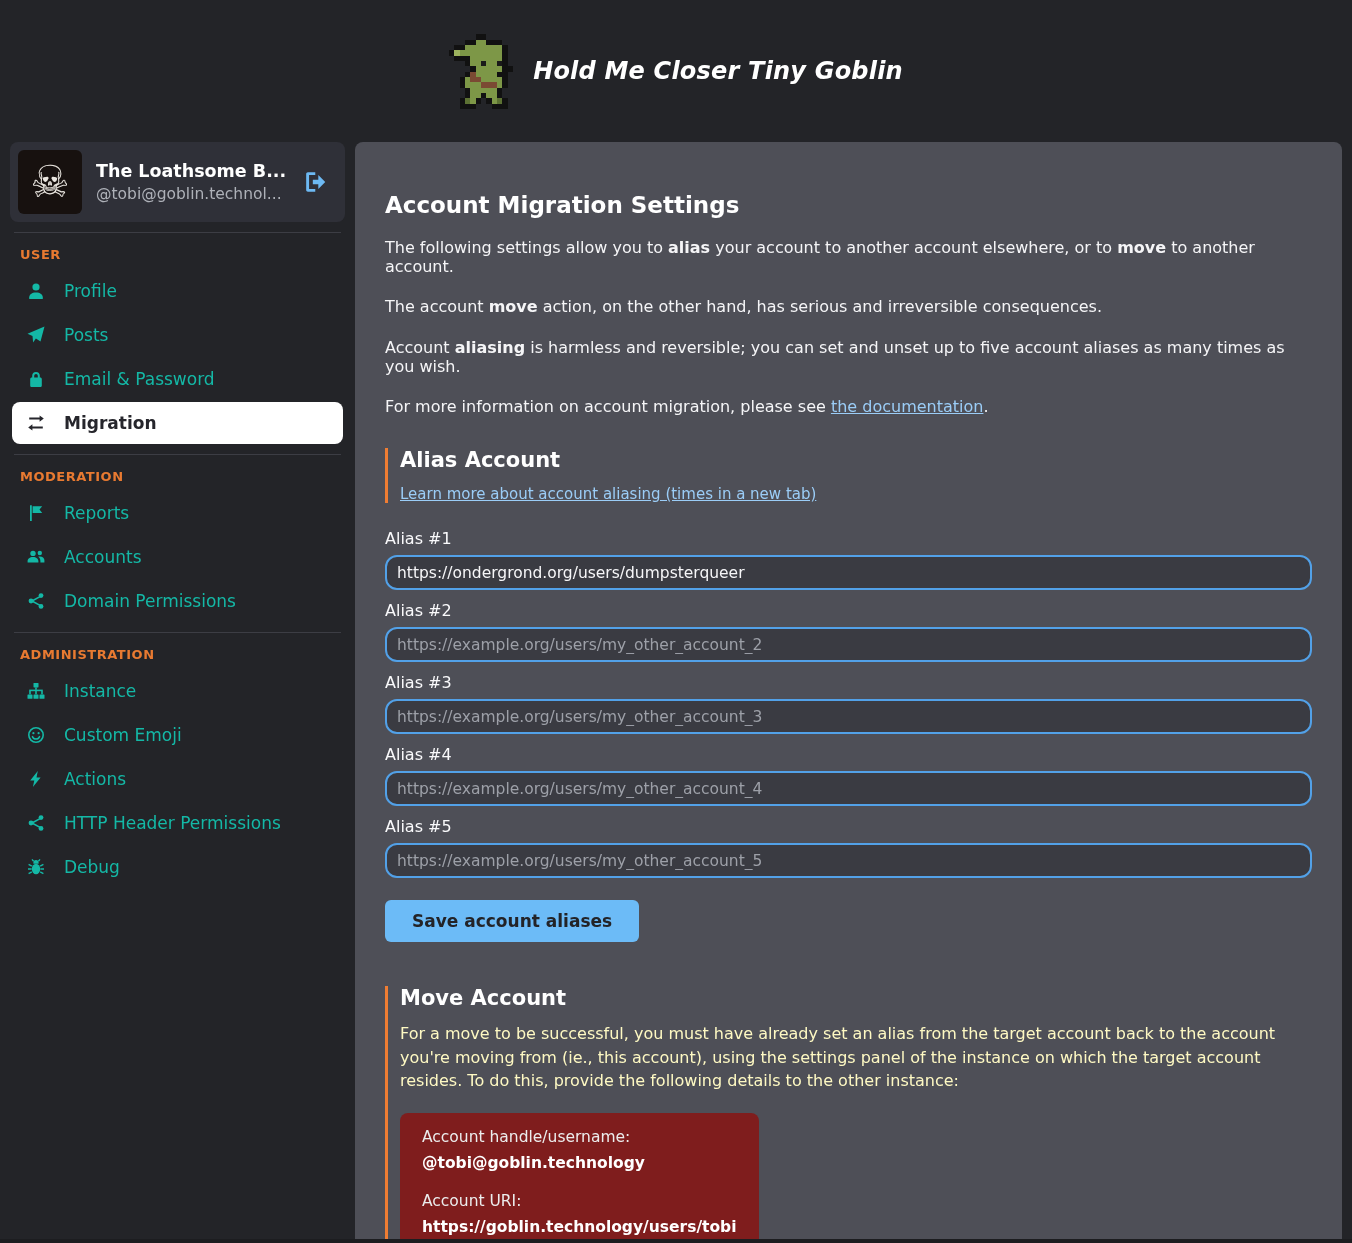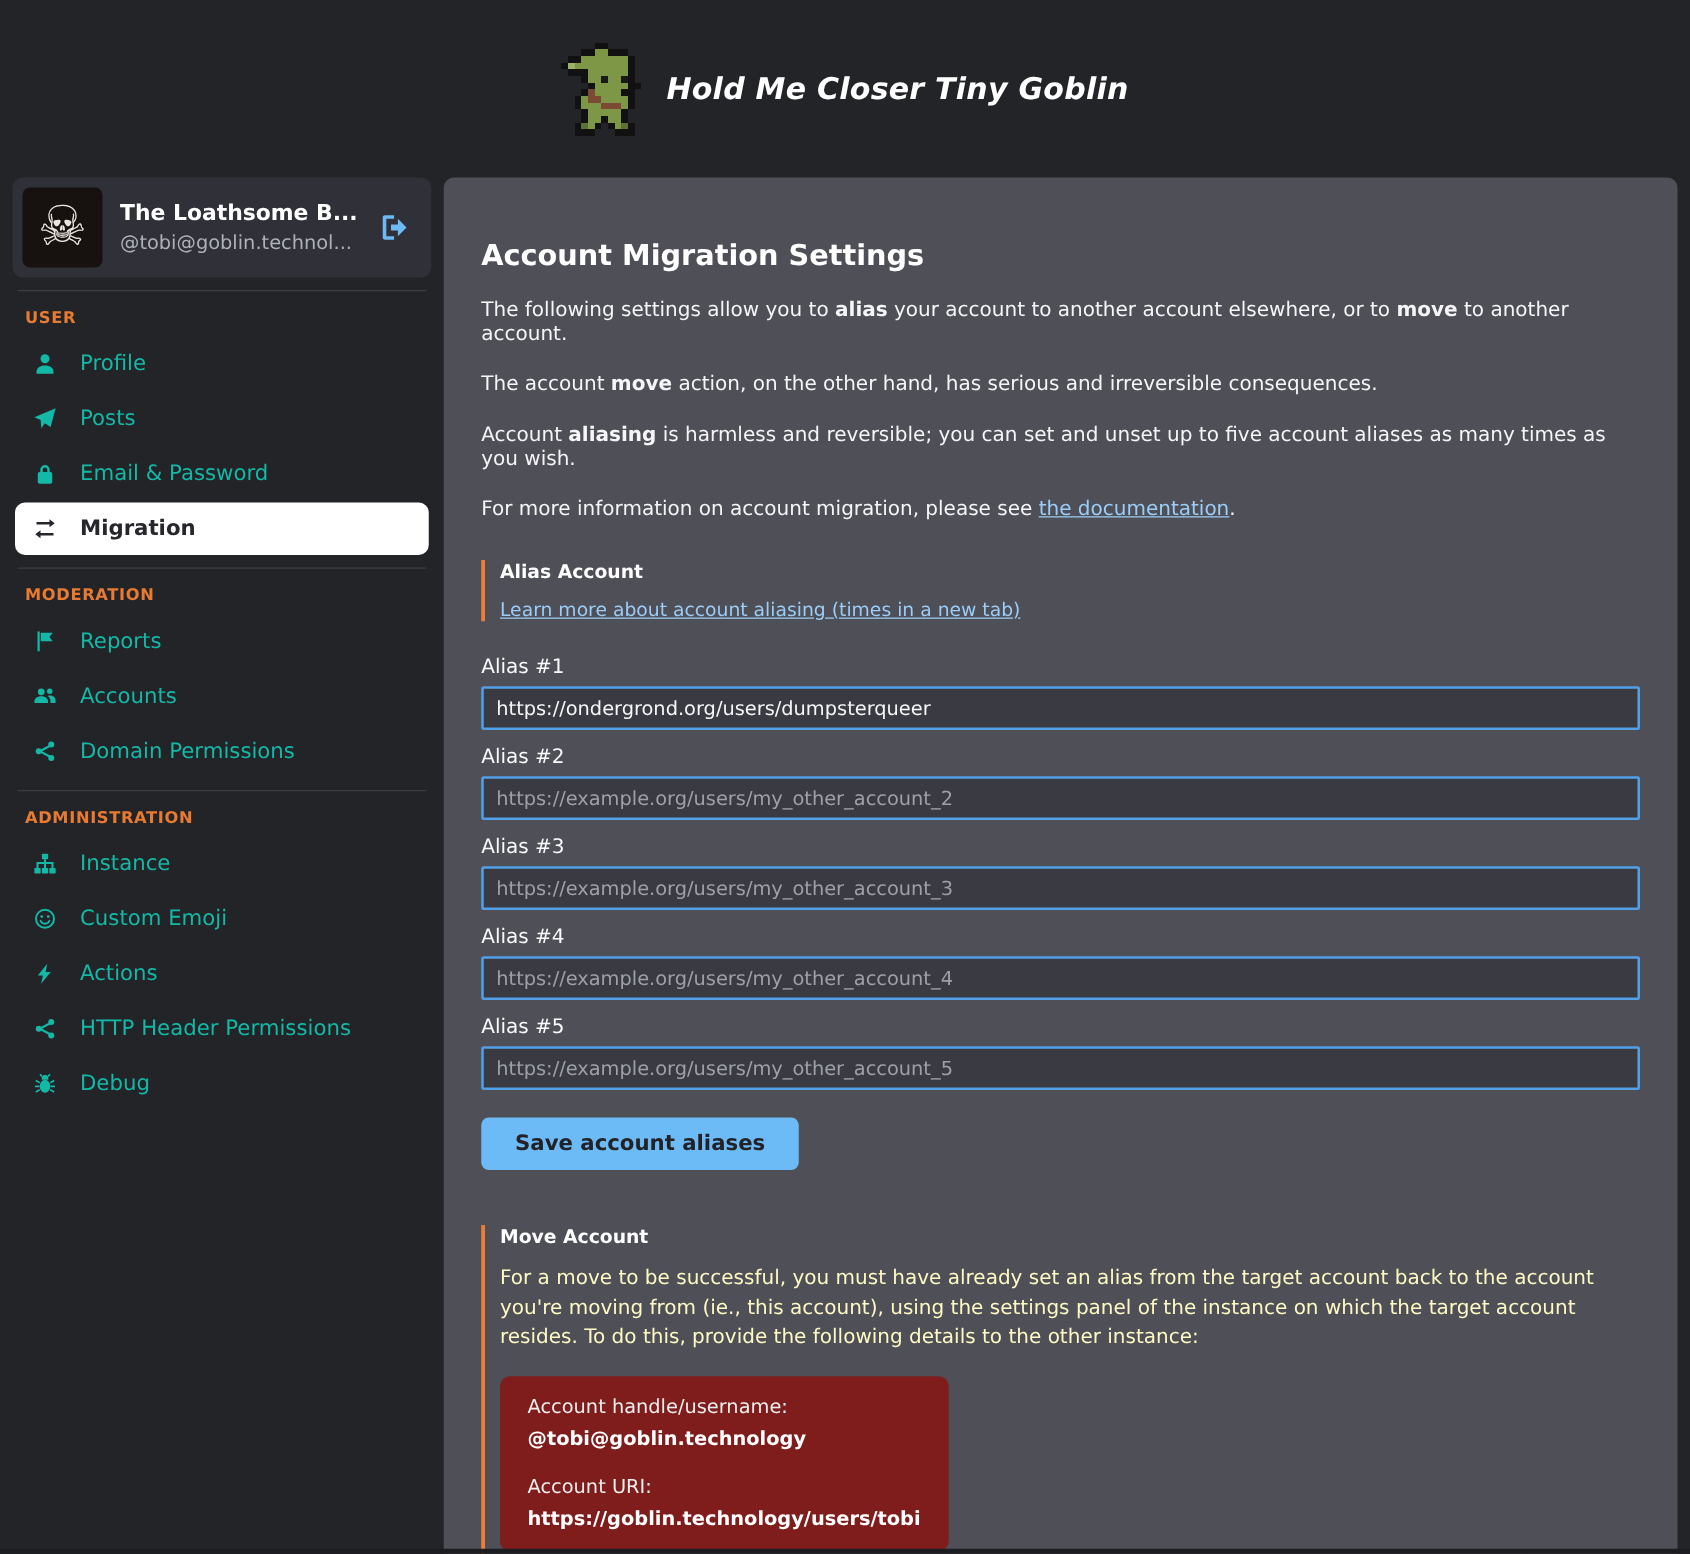--- a/index.html
+++ b/index.html
@@ -57,27 +57,27 @@
 
   
   .page-title { font-size: 23px; font-weight: bold; color: #ffffff; margin: 0 0 20px 0; }
   p.intro { font-size: 16px; margin: 0 0 21px 0; color: #f5f5f7; line-height: 1.2; }
   a.link { color: #9bcdf7; text-decoration: underline; cursor: pointer; }
   a.link.small { font-size: 15px; }
 
   section.framed {
     border-left: 3px solid #ef7d33; padding-left: 12px; margin-top: 32px;
   }
-  section.framed h3 { font-size: 15px; font-weight: bold; color: #ffffff; margin: 0 0 12px 0; }
+  section.framed h3 { font-size: 21px; font-weight: bold; color: #ffffff; margin: 0 0 12px 0; }
 
   .field label { display: block; font-weight: normal; font-size: 16px; margin: 26px 0 7px 0; color: #fafafc; }
   .field + .field label { margin-top: 11px; }
   .field input {
     width: 100%; height: 35px; background: #3a3b42;
-    border: 2px solid #52a1e8; border-radius: 2px;
+    border: 2px solid #52a1e8; border-radius: 12px;
     color: #f6f6f8; font-size: 15.5px; padding: 0 10px;
     font-family: "DejaVu Sans", "Liberation Sans", sans-serif;
   }
   .field input::placeholder { color: #9da0a8; opacity: 1; }
 
   .save-btn {
     margin-top: 22px; background: #6cbbf7; color: #232327;
     border: none; border-radius: 6px; padding: 11px 27px;
     font-size: 17px; font-weight: bold; cursor: pointer;
     font-family: "DejaVu Sans", "Liberation Sans", sans-serif;

